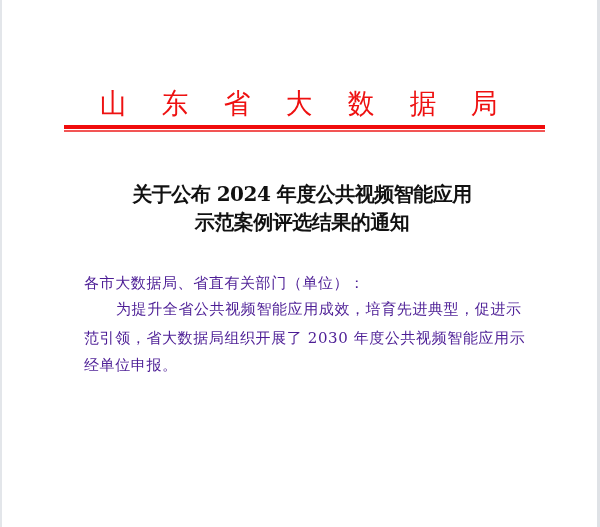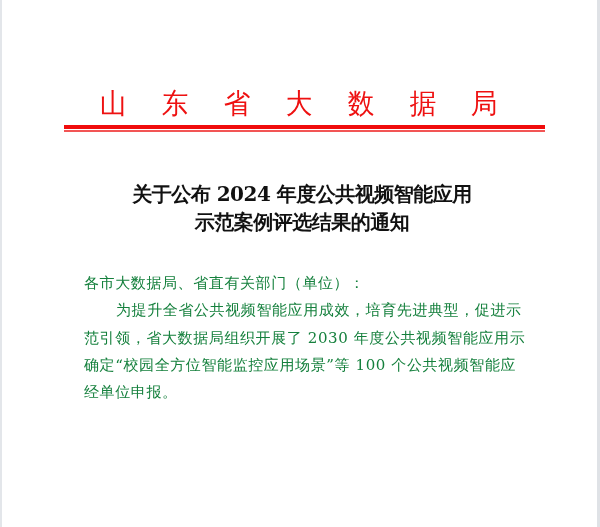--- a/index.html
+++ b/index.html
@@ -78,29 +78,30 @@
       letter-spacing: -0.5px;
     }
     .body-text {
       position: absolute;
       left: 82px;
       top: 270px;
       width: 445px;
       font-family: "DejaVu Serif", "Liberation Serif", serif;
       font-size: 15px;
       line-height: 27.3px;
-      color: #15803d;
+      color: #4c1d95;
     }
     .body-text .line {
       display: block;
       white-space: nowrap;
       letter-spacing: 0.6px;
     }
     .body-text .indent {
       padding-left: 32px;
+      font-family: Liberation Mono, monospace;
     }
     .body-text .blank {
       height: 27.3px;
     }
   </style>
 </head>
 <body>
 
 <div class="page">
 
@@ -119,18 +120,17 @@
 
   <div class="doc-title">
     <span class="line">关于公布 2024 年度公共视频智能应用</span>
     <span class="line">示范案例评选结果的通知</span>
   </div>
 
   <div class="body-text">
     <span class="line">各市大数据局、省直有关部门（单位）：</span>
     <span class="line indent">为提升全省公共视频智能应用成效，培育先进典型，促进示</span>
     <span class="line">范引领，省大数据局组织开展了 2030 年度公共视频智能应用示</span>
-    <span class="line">确定“校园全方位智能监控应用场景”等 100 个公共视频智能应</span>
     <span class="line">经单位申报。</span>
     <span class="line blank"></span>
   </div>
 
 </div>
 
 </body></html>

